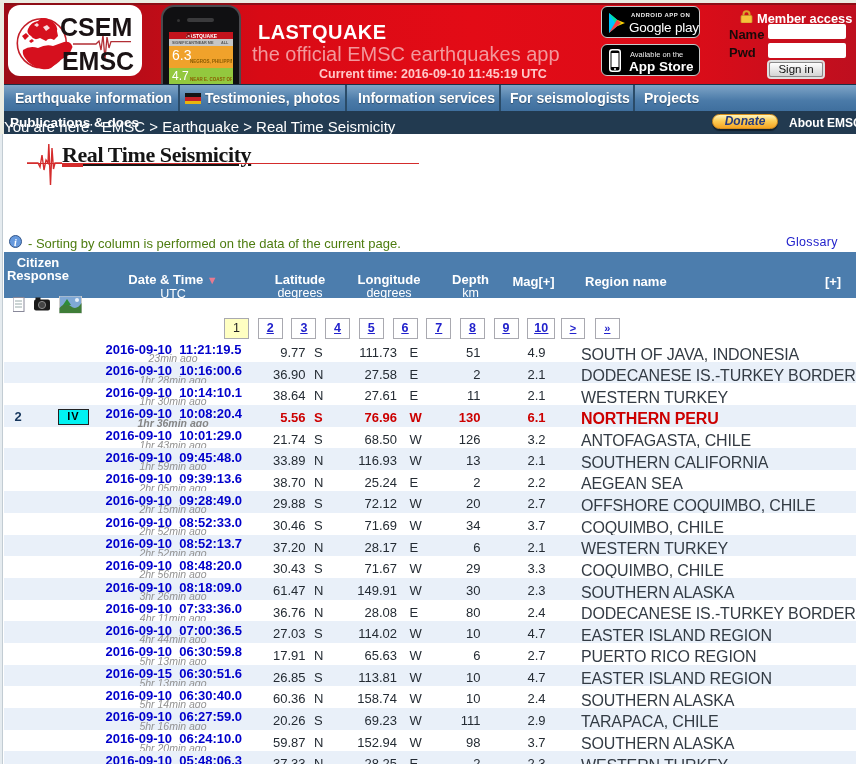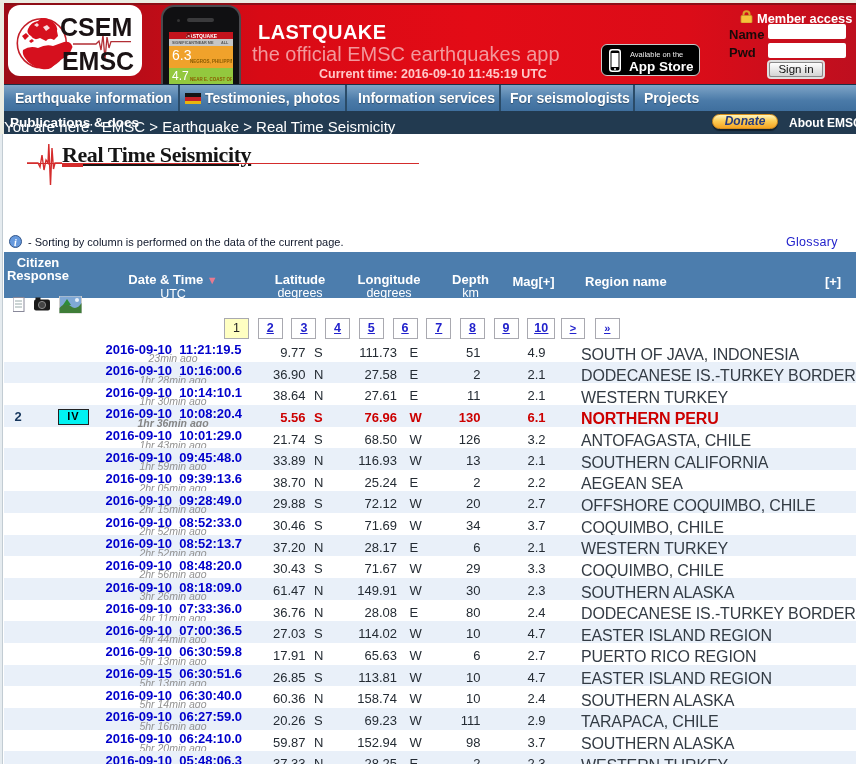--- a/index.html
+++ b/index.html
@@ -43,21 +43,21 @@
 #youare{position:absolute;left:0;top:7px;color:#fff;font-size:15px;}
 #donate{position:absolute;left:708px;top:2.5px;width:66px;height:15px;border-radius:8px;background:linear-gradient(#FFF6BF,#FDCE57 45%,#F5A423);border:1px solid #D8901E;text-align:center;color:#253B80;font-weight:bold;font-style:italic;font-size:12px;line-height:13px;box-shadow:0 2px 1px rgba(0,0,0,0.45);}
 #aboutemsc{position:absolute;left:785px;top:5px;color:#fff;font-weight:bold;font-size:12px;white-space:nowrap;}
 
 #titlewrap{position:absolute;left:0;top:131px;width:852px;height:118px;background:#fff;}
 #title{position:absolute;left:58px;top:8px;font-family:"Liberation Serif",serif;font-weight:bold;font-size:22px;color:#151515;letter-spacing:-0.4px;text-decoration:underline;}
 #redline{position:absolute;left:23px;top:28.5px;width:392px;height:1.4px;background:#D42C2C;}
 #redthick{position:absolute;left:58px;top:30px;width:21px;height:3px;background:#D42C2C;}
 #defline{position:absolute;left:182px;top:69px;font-size:13px;color:#222;}
 #defline a,#infoline a{color:#2222CC;text-decoration:none;}
-#infoline{position:absolute;left:24px;top:101.5px;font-size:11px;color:#0f172a;}
+#infoline{position:absolute;left:24px;top:101.5px;font-size:13px;color:#4d7c0f;}
 #glossary{position:absolute;left:782px;top:101px;font-size:12.5px;letter-spacing:0.3px;color:#2222CC;}
 
 #thead{position:absolute;left:0;top:249px;width:852px;height:46px;background:#4C7DAD;color:#fff;}
 .th{position:absolute;font-weight:bold;font-size:13px;text-align:center;line-height:13px;}
 .thsub{font-weight:normal;font-size:12.5px;}
 #pagerow{position:absolute;left:0;top:312px;width:852px;height:25px;background:#fff;}
 .pg{position:absolute;top:3px;height:21px;border:1px solid #A9A9B0;background:#fff;text-align:center;font-size:12.5px;font-weight:bold;line-height:19px;}
 .pg a{color:#2222CC;}
 .pg1{background:#FFFFC2;font-weight:normal;color:#222;}
 
@@ -117,20 +117,30 @@
           </div>
       <div id="prow2">
             <span class="pmag" style="font-size:12px">4.7</span>
             <span class="ploc" style="top:9px">NEAR E. COAST OF HONSHU</span>
           </div>
     </div>
   </div>
   <div id="lqt">LASTQUAKE</div>
   <div id="lqs">the official EMSC earthquakes app</div>
   <div id="curtime">Current time: 2016-09-10 11:45:19 UTC</div>
+  <div class="badge" id="gplay">
+    <svg width="18" height="20" style="position:absolute;left:6px;top:6px" viewBox="0 0 18 20">
+      <path d="M1 0 L13 10 L1 20 Z" fill="#00C4FF"></path>
+      <path d="M1 0 L13 10 L9 13.2 Z" fill="#00E3A0"></path>
+      <path d="M1 20 L13 10 L9 6.8 Z" fill="#FF4040"></path>
+      <path d="M9 6.8 L13 10 L9 13.2 L17 10 Z" fill="#FFD000"></path>
+    </svg>
+    <span class="small" style="left:29px;top:4.5px;font-size:6px;font-weight:bold;letter-spacing:0.5px">ANDROID APP ON</span>
+    <span class="big" style="left:27px;top:12.5px;font-size:13.5px;letter-spacing:-0.2px">Google play</span>
+  </div>
   <div class="badge" id="astore">
     <svg width="12" height="23" style="position:absolute;left:7px;top:4px" viewBox="0 0 12 23">
       <rect x="0.75" y="0.75" width="10.5" height="21.5" rx="2.5" fill="none" stroke="#fff" stroke-width="1.5"></rect>
       <rect x="2.5" y="4" width="7" height="14" fill="#fff"></rect>
       <circle cx="6" cy="20" r="1" fill="#fff"></circle>
     </svg>
     <span class="small" style="left:28px;top:5px;font-size:7.5px">Available on the</span>
     <span class="big" style="left:27px;top:13.5px;font-size:13.5px;font-weight:bold">App Store</span>
   </div>
   <svg width="15" height="13" style="position:absolute;left:735px;top:7px">

